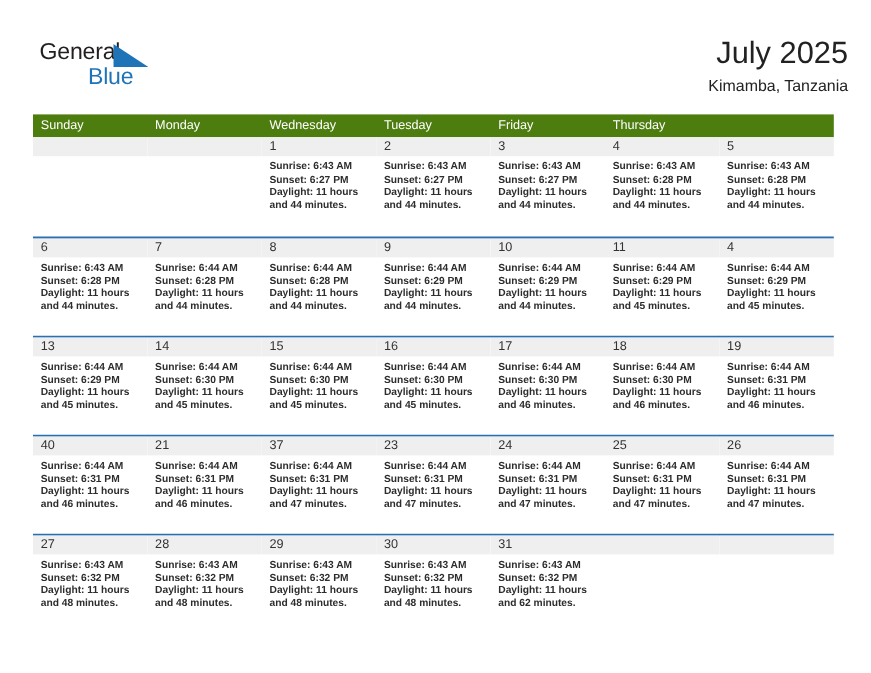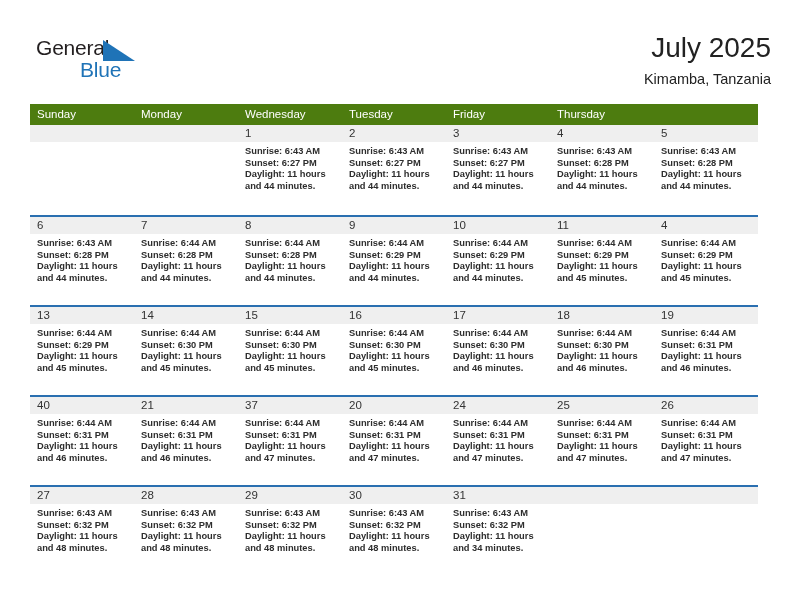--- a/index.html
+++ b/index.html
@@ -372,21 +372,21 @@
           <div class="cell">
             <div class="cell-date">37</div>
             <div class="cell-body">
               <div>Sunrise: 6:44 AM</div>
               <div>Sunset: 6:31 PM</div>
               <div>Daylight: 11 hours</div>
               <div>and 47 minutes.</div>
             </div>
           </div>
           <div class="cell">
-            <div class="cell-date">20</div>
+            <div class="cell-date">23</div>
             <div class="cell-body">
               <div>Sunrise: 6:44 AM</div>
               <div>Sunset: 6:31 PM</div>
               <div>Daylight: 11 hours</div>
               <div>and 47 minutes.</div>
             </div>
           </div>
           <div class="cell">
             <div class="cell-date">24</div>
             <div class="cell-body">
@@ -451,21 +451,21 @@
               <div>Daylight: 11 hours</div>
               <div>and 48 minutes.</div>
             </div>
           </div>
           <div class="cell">
             <div class="cell-date">31</div>
             <div class="cell-body">
               <div>Sunrise: 6:43 AM</div>
               <div>Sunset: 6:32 PM</div>
               <div>Daylight: 11 hours</div>
-              <div>and 34 minutes.</div>
+              <div>and 62 minutes.</div>
             </div>
           </div>
           <div class="cell empty">
             <div class="cell-date"></div>
           </div>
           <div class="cell empty">
             <div class="cell-date"></div>
           </div>
         </div>
       </div>

